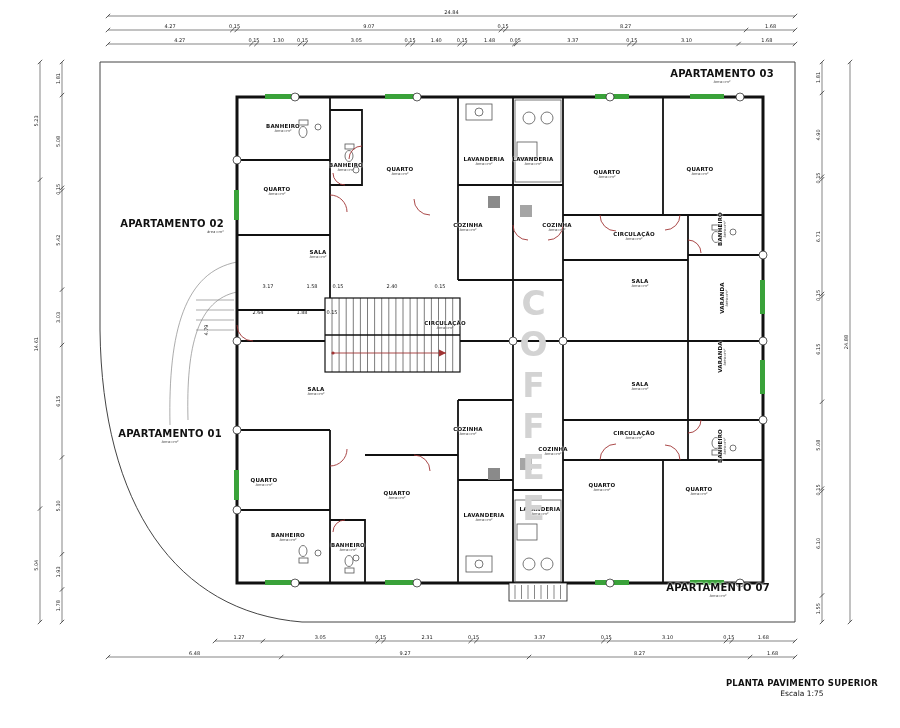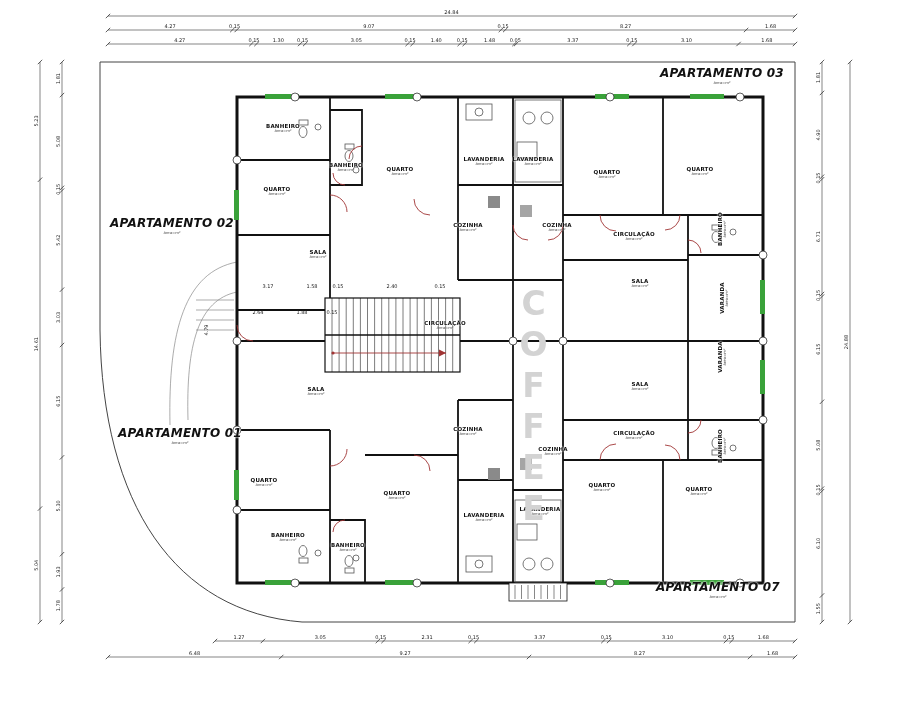--- a/index.html
+++ b/index.html
@@ -4,21 +4,21 @@
 <style>
   html,body{margin:0;padding:0;background:#ffffff;}
   body{width:900px;height:728px;overflow:hidden;font-family:"DejaVu Sans",sans-serif;}
   .canvas{position:relative;width:900px;height:728px;background:#fff;}
   .canvas > svg{position:absolute;left:0;top:0;}
   #labels{position:absolute;left:0;top:0;width:900px;height:728px;pointer-events:none;}
   .room{position:absolute;transform:translate(-50%,-50%);text-align:center;line-height:1.15;white-space:nowrap;}
   .room .rn{display:block;font-size:5.5px;font-weight:700;color:#111;letter-spacing:.2px;text-shadow:0 0 2px #fff,0 0 2px #fff;}
   .room .ra{display:block;font-size:3.8px;color:#444;text-shadow:0 0 2px #fff;}
   .room.rot{transform:translate(-50%,-50%) rotate(-90deg);}
-  .room.apt .rn{font-size:12px;font-style:italic;}
+  .room.apt .rn{font-size:10px;}
   .watermark{position:absolute;left:514px;top:284px;writing-mode:vertical-rl;text-orientation:upright;
              font-size:33px;font-weight:700;color:#d3d3d3;letter-spacing:2px;}
   .titleblock{position:absolute;right:22px;top:678px;text-align:center;color:#111;}
   .titleblock .t{font-size:8.5px;font-weight:700;letter-spacing:.2px;}
   .titleblock .s{font-size:7.5px;margin-top:1px;}
 </style>
 </head>
 <body>
 
 <div class="canvas">
@@ -412,33 +412,37 @@
         <span class="ra">área=m²</span>
       </div>
       <div class="room" style="left: 288px; top: 537px;">
         <span class="rn">BANHEIRO</span>
         <span class="ra">área=m²</span>
       </div>
       <div class="room" style="left: 348px; top: 547px;">
         <span class="rn">BANHEIRO</span>
         <span class="ra">área=m²</span>
       </div>
-      <div class="room apt" style="left: 172px; top: 226px;">
+      <div class="room apt" style="left: 172px; top: 226px; text-align: right;">
         <span class="rn">APARTAMENTO 02</span>
         <span class="ra">área=m²</span>
       </div>
-      <div class="room apt" style="left: 180px; top: 436px;">
+      <div class="room apt" style="left: 170px; top: 436px;">
         <span class="rn">APARTAMENTO 01</span>
         <span class="ra">área=m²</span>
       </div>
       <div class="room apt" style="left: 722px; top: 76px;">
         <span class="rn">APARTAMENTO 03</span>
         <span class="ra">área=m²</span>
       </div>
       <div class="room apt" style="left: 718px; top: 590px;">
         <span class="rn">APARTAMENTO 07</span>
         <span class="ra">área=m²</span>
       </div>
     </div>
 
   <div class="watermark">COFFEE</div>
 
+  <div class="titleblock">
+    <div class="t">PLANTA PAVIMENTO SUPERIOR</div>
+    <div class="s">Escala 1:75</div>
+  </div>
 </div>
 
 </body></html>

